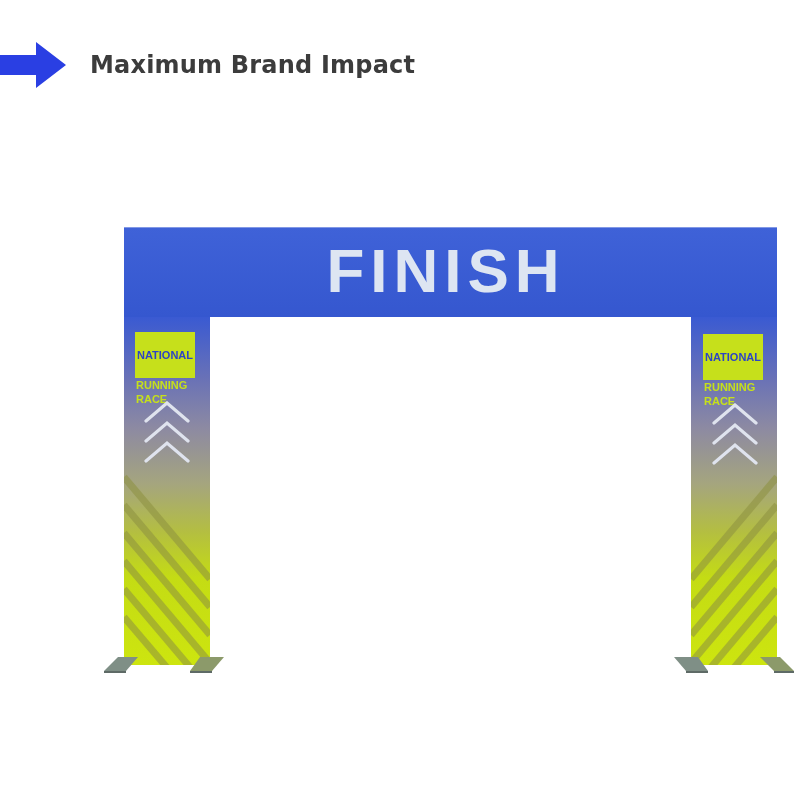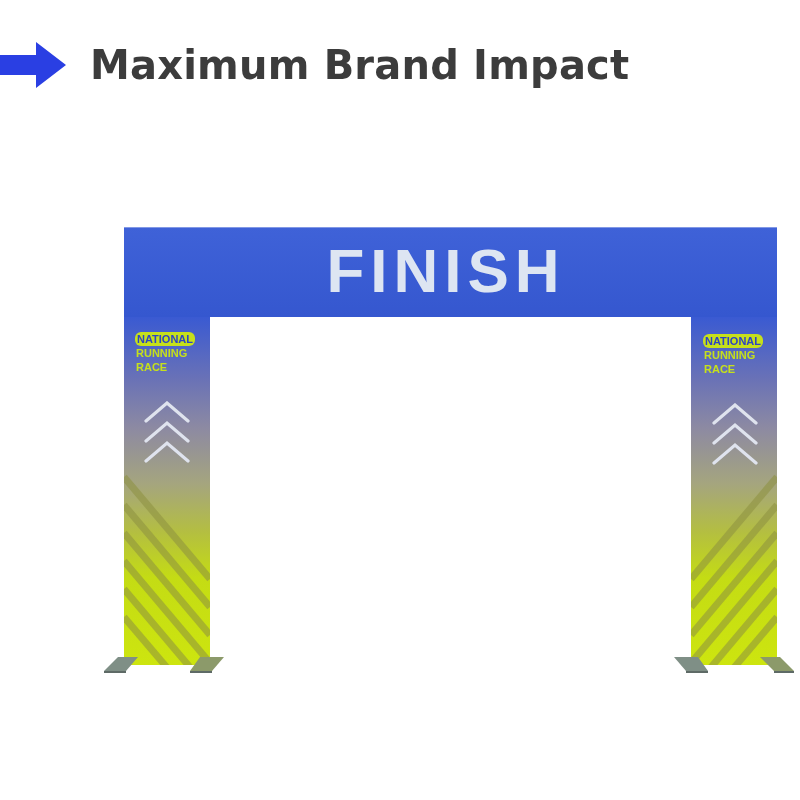--- a/index.html
+++ b/index.html
@@ -2,21 +2,21 @@
 <html><head>
 <meta charset="utf-8">
 <style>
   html, body { margin: 0; padding: 0; }
   body {
     width: 800px; height: 800px; background: #ffffff; position: relative; overflow: hidden;
     font-family: "DejaVu Sans", sans-serif;
   }
   .arrow-icon { position: absolute; left: 0; top: 42px; width: 66px; height: 46px; }
   .headline-text {
-    position: absolute; left: 90px; top: 44px; font-size: 40px; font-weight: bold;
+    position: absolute; left: 90px; top: 44px; font-size: 24px; font-weight: bold;
     color: #3c3c3c; letter-spacing: 0.2px; white-space: nowrap; line-height: 42px;
   }
   .arch { position: absolute; left: 0; top: 0; width: 800px; height: 800px; margin-left: 48px; }
   .banner {
     position: absolute; left: 76px; top: 227px; width: 653px; height: 90px;
     background: linear-gradient(180deg, #3f62d8 0%, #3557cf 100%);
     box-shadow: inset 0 1px 0 rgba(255,255,255,0.35);
   }
   .finish-text {
     position: absolute; left: 0; right: 0; top: 236px; text-align: center;
@@ -24,21 +24,21 @@
     color: #dde5f2; letter-spacing: 6px; line-height: 70px; margin-left: -4px;
   }
   .pillar {
     position: absolute; top: 317px; width: 86px; height: 348px; overflow: hidden;
     background: linear-gradient(180deg, #3a5ad2 0%, #6a72b6 18%, #8d8aa2 32%, #a5a57e 48%, #b4bf40 62%, #c4dc14 75%, #cde50f 100%);
   }
   .pillar.left { left: 76px; }
   .pillar.right { left: 643px; }
   .tagline { position: absolute; left: 11px; top: 15px; font-family: "Liberation Sans", sans-serif; font-weight: bold; font-size: 11px; line-height: 14px; }
   .pillar.right .tagline { left: 12px; top: 17px; }
-  .tag-national { background: #c6e01b; color: #2d44c4; padding: 0 2px; display: inline-block; border-radius: 6px; }
+  .tag-national { background: #c6e01b; color: #2d44c4; padding: 16px 2px; display: inline-block; }
   .tag-line { color: #c6e01b; display: block; padding-left: 1px; }
   .chevrons { position: absolute; left: 20px; top: 84px; width: 46px; height: 66px; }
   .pillar.right .chevrons { left: 21px; top: 86px; }
   .stripes { position: absolute; left: 0; top: 0; width: 86px; height: 348px; }
   .foot { position: absolute; top: 655px; height: 18px; }
 </style>
 </head>
 <body>
 
 <svg class="arrow-icon" viewBox="0 0 66 46">

